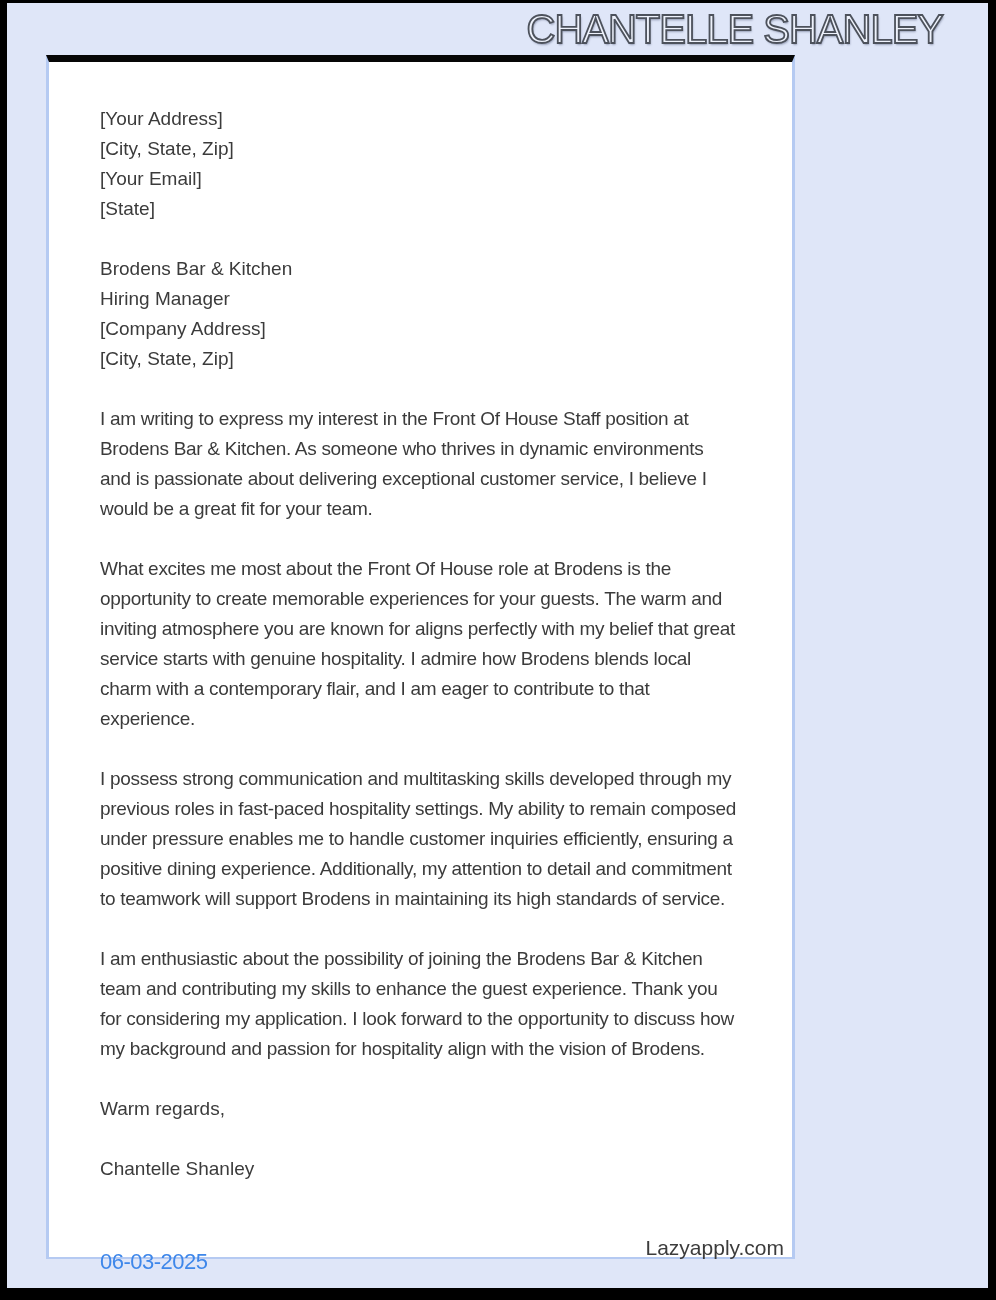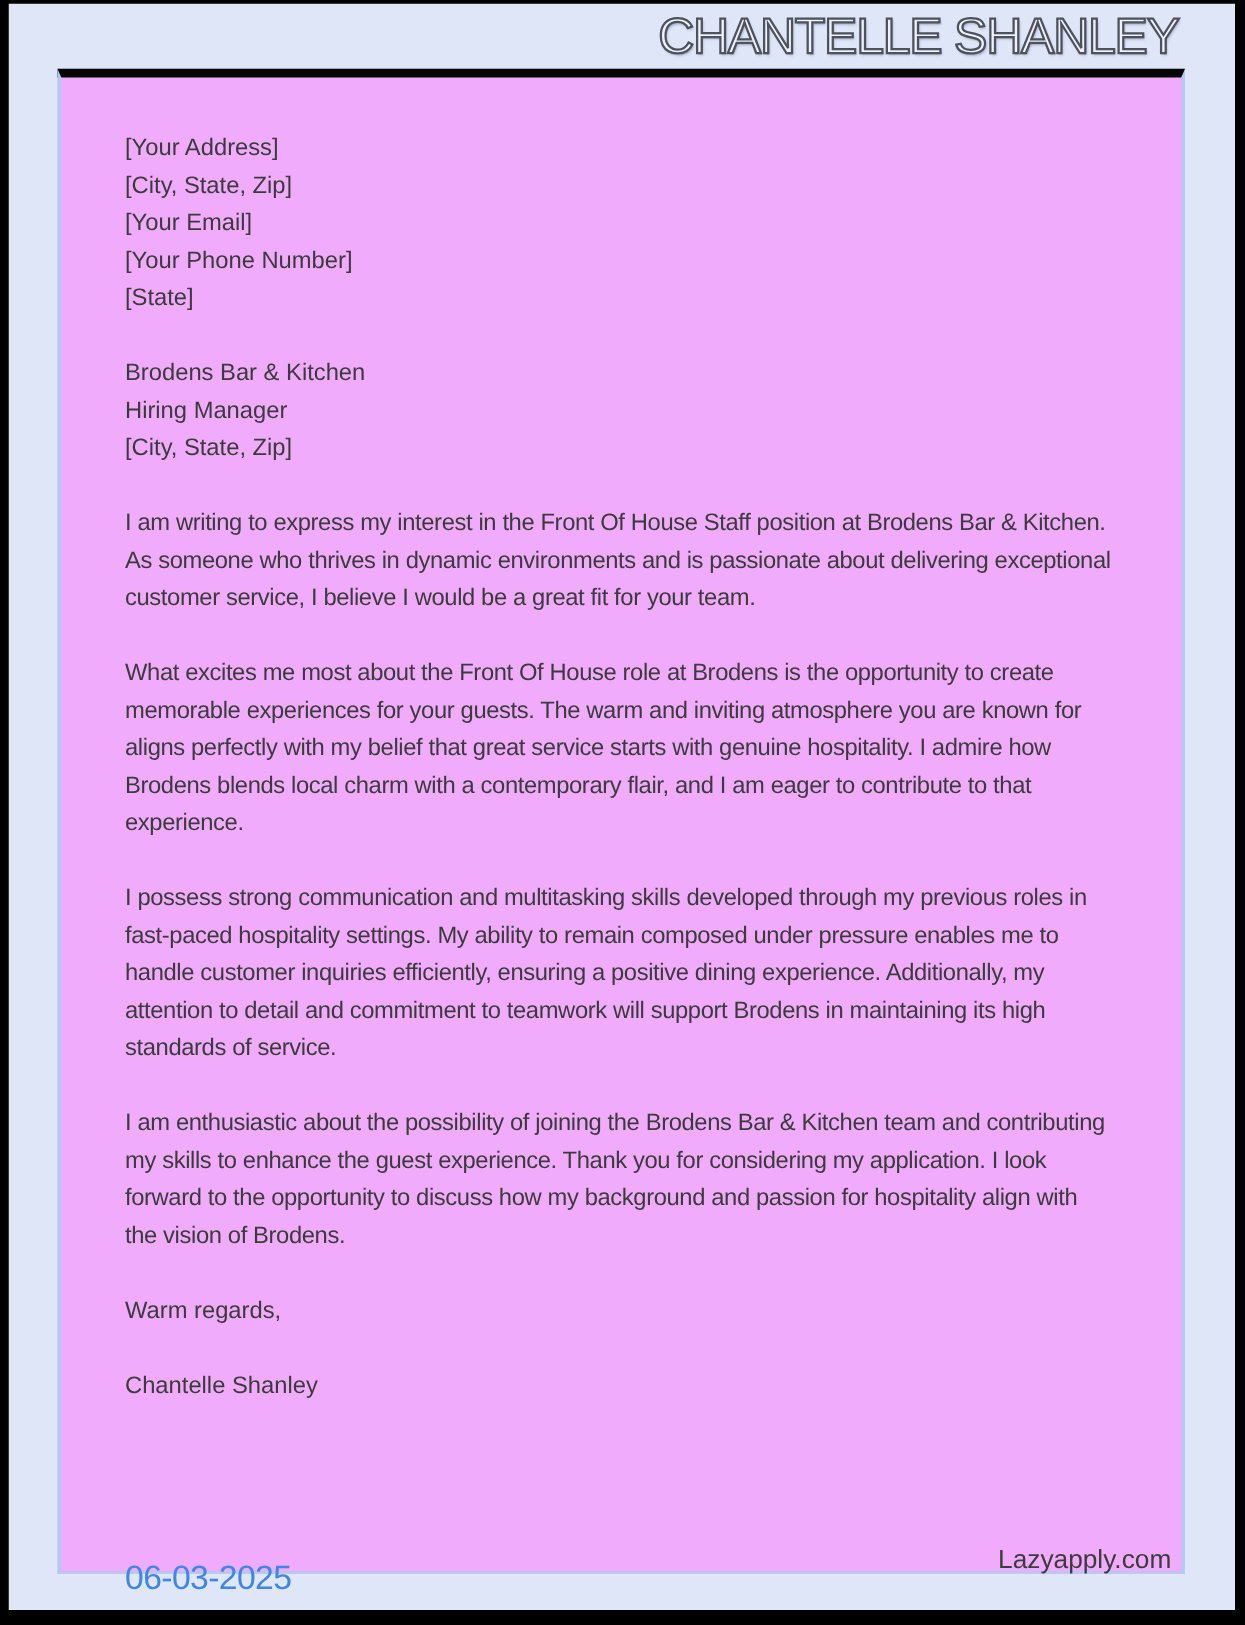--- a/index.html
+++ b/index.html
@@ -26,23 +26,23 @@
     font-weight: 400;
     color: var(--name-fill, #eef2fc);
     -webkit-text-stroke: 1.8px var(--name-outline, #4d525c);
     text-shadow: 1px 2px 2px rgba(70, 80, 110, 0.45);
     white-space: nowrap;
   }
   
   .page {
     position: absolute;
     left: 46px; top: 55px;
-    width: 902px; height: 1204px;
+    width: 749px; height: 1204px;
     box-sizing: border-box;
-    background: #f0abfc;
+    background: #ffffff;
     border-top: 7px solid var(--page-top-rule, #060606);
     border-left: 3px solid var(--page-border, #b5caf2);
     border-right: 3px solid var(--page-border, #b5caf2);
     border-bottom: 2px solid var(--page-border, #b5caf2);
   }
   .content {
     padding: 42px 54px 0 51px;
     color: var(--body-text, #3b3b3b);
     font-size: 19px;
     line-height: 30px;
@@ -56,48 +56,48 @@
   .watermark {
     position: absolute;
     right: 8px; bottom: 0;
     font-size: 21px;
     line-height: 19px;
     color: #3c3c3c;
   }
   .date-stamp {
     position: absolute;
     left: 100px; top: 1250px;
-    font-size: 27px;
+    font-size: 22px;
     line-height: 24px;
     letter-spacing: -0.5px;
     color: var(--date-text, #3e87ea);
     z-index: 2;
   }
 </style>
 </head>
 <body>
 
 <div class="canvas"></div>
 
 <div class="header-name">CHANTELLE SHANLEY</div>
 
 <div class="page">
   <div class="content">
 
     <div class="blk">
       <div>[Your Address]</div>
       <div>[City, State, Zip]</div>
       <div>[Your Email]</div>
-      <div>[Your Phone Number]</div>
       <div>[State]</div>
     </div>
 
     <div class="blk">
       <div>Brodens Bar &amp; Kitchen</div>
       <div>Hiring Manager</div>
+      <div>[Company Address]</div>
       <div>[City, State, Zip]</div>
     </div>
 
 
     <p class="para">I am writing to express my interest in the Front Of House Staff position at Brodens Bar &amp; Kitchen. As someone who thrives in dynamic environments and is passionate about delivering exceptional customer service, I believe I would be a great fit for your team.</p>
     <p class="para">What excites me most about the Front Of House role at Brodens is the opportunity to create memorable experiences for your guests. The warm and inviting atmosphere you are known for aligns perfectly with my belief that great service starts with genuine hospitality. I admire how Brodens blends local charm with a contemporary flair, and I am eager to contribute to that experience.</p>
     <p class="para">I possess strong communication and multitasking skills developed through my previous roles in fast-paced hospitality settings. My ability to remain composed under pressure enables me to handle customer inquiries efficiently, ensuring a positive dining experience. Additionally, my attention to detail and commitment to teamwork will support Brodens in maintaining its high standards of service.</p>
     <p class="para">I am enthusiastic about the possibility of joining the Brodens Bar &amp; Kitchen team and contributing my skills to enhance the guest experience. Thank you for considering my application. I look forward to the opportunity to discuss how my background and passion for hospitality align with the vision of Brodens.</p>
 
     <div class="blk">Warm regards,</div>

